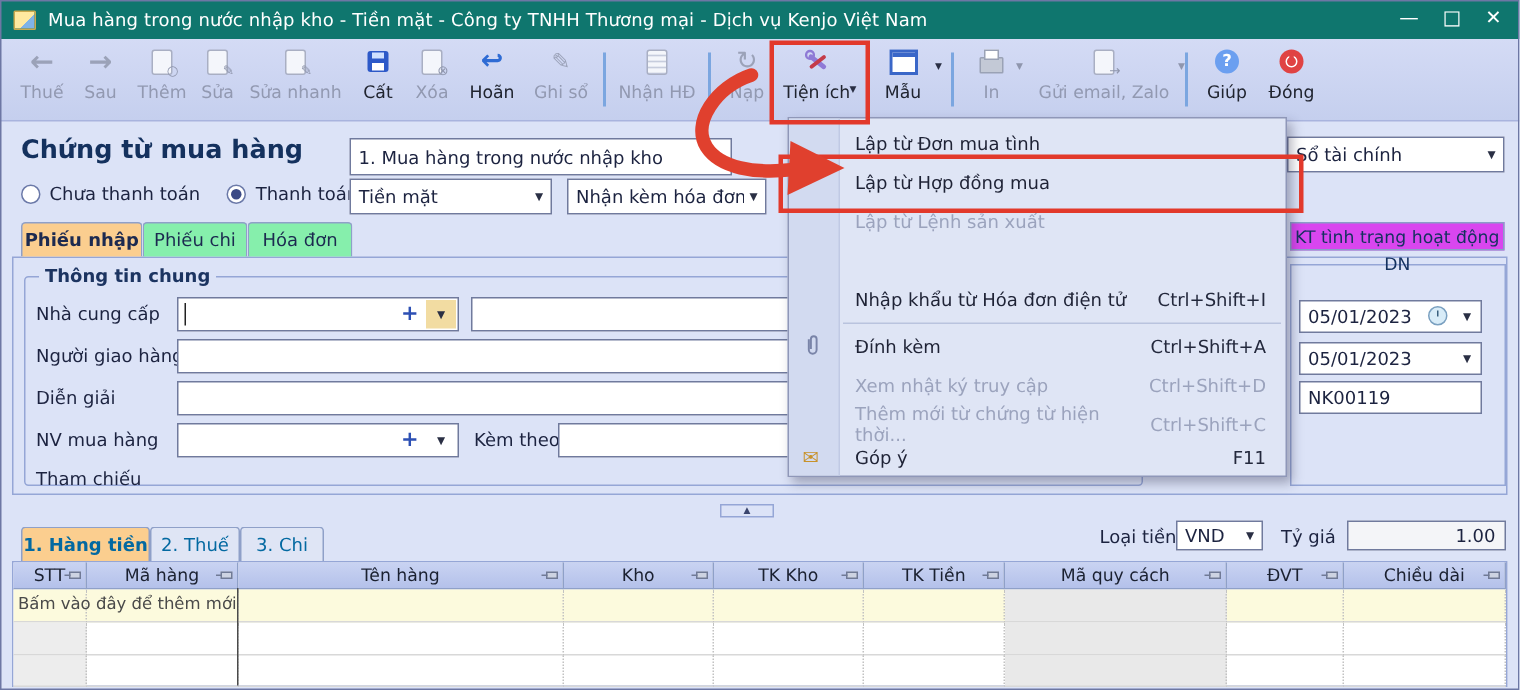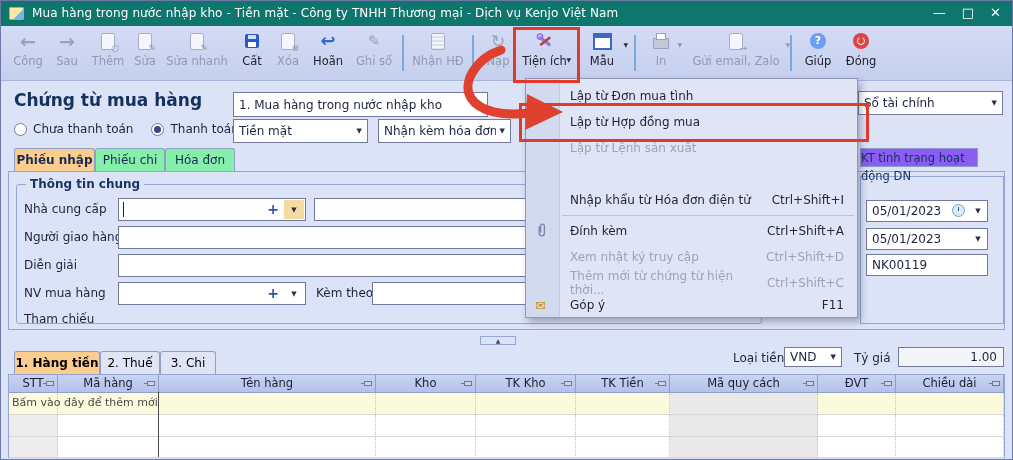--- a/index.html
+++ b/index.html
@@ -48,40 +48,40 @@
   .dd .v{flex:1;white-space:nowrap;overflow:hidden;}
   .dd .c{font-size:7px;color:#2a2f44;margin-left:4px;}
   .radio{width:13px;height:13px;border:1px solid #6b79a8;border-radius:50%;background:#fff;display:inline-block;vertical-align:-2px;box-sizing:border-box;}
   .radio.sel::after{content:'';display:block;width:7px;height:7px;background:#3b4a86;border-radius:50%;margin:2px;}
   .radio-row{position:absolute;left:14px;top:122px;display:flex;align-items:center;gap:6px;}
   
   .tab{position:absolute;top:148px;height:23px;line-height:23px;text-align:center;font-size:12px;
        border:1px solid #8fa0c8;border-bottom:none;border-radius:3px 3px 0 0;background:#86efac;color:#1c2a50;box-sizing:border-box;}
   .tab.active{background:#fbce8f;font-weight:bold;}
   .contentbox{position:absolute;left:8px;top:171px;width:997px;height:159px;border:1px solid #95a6d6;box-sizing:border-box;}
-  .ktbar{position:absolute;left:860px;top:148px;width:118px;height:19px;background:#8b5cf6;border:1px solid #8b9cc8;
-         font-size:11.5px;color:#14315e;text-align:left;line-height:18px;box-sizing:border-box;z-index:6;}
+  .ktbar{position:absolute;left:860px;top:148px;width:143px;height:19px;background:#d946ef;border:1px solid #8b9cc8;
+         font-size:11.5px;color:#14315e;text-align:center;line-height:18px;box-sizing:border-box;z-index:6;}
   
   .gbox{position:absolute;left:16px;top:184px;width:744px;height:138px;border:1px solid #95a6d6;border-radius:3px;}
   .gbox-title{position:absolute;top:-8px;left:9px;background:#dce3f7;font-weight:bold;color:#1c3461;font-size:12px;padding:0 4px;}
   .flabel{position:absolute;font-size:12px;color:#1c2340;}
   .fld{position:absolute;background:#fff;border:1px solid #707a9d;box-sizing:border-box;height:23px;}
   .combo-plus{position:absolute;right:26px;top:2px;color:#2d50b4;font-weight:bold;font-size:14px;}
   .combo-btn{position:absolute;right:1px;top:1px;bottom:1px;width:20px;display:flex;align-items:center;justify-content:center;font-size:7px;color:#2a2f44;}
   .combo-btn.tan{background:#f2dca2;}
   .cursorbar{position:absolute;left:4px;top:3px;width:1px;height:15px;background:#222;}
   .rightpanel{position:absolute;left:860px;top:176px;width:144px;height:148px;border:1px solid #95a6d6;box-sizing:border-box;}
   .clock{width:13px;height:13px;border-radius:50%;background:#d8ecf8;border:1px solid #7aa0c0;display:inline-block;position:relative;box-sizing:border-box;}
   .clock::after{content:'';position:absolute;left:5px;top:2px;width:1px;height:4px;background:#39607e;}
   
   .split-btn{position:absolute;left:480px;top:336px;width:36px;height:9px;border:1px solid #95a6d6;background:#dce3f7;
              text-align:center;font-size:6px;line-height:8px;color:#3a456e;box-sizing:border-box;}
   
   .btab{position:absolute;top:351px;height:23px;line-height:23px;text-align:center;font-size:12px;
-        border:1px solid #8fa0c8;border-bottom:none;border-radius:3px 3px 0 0;background:#dfe5f5;color:#000000;box-sizing:border-box;}
+        border:1px solid #8fa0c8;border-bottom:none;border-radius:3px 3px 0 0;background:#dfe5f5;color:#0369a1;box-sizing:border-box;}
   .btab.active{background:#fbce8f;font-weight:bold;}
   .btab span::first-letter{text-decoration:underline;}
   .curr-label{position:absolute;font-size:12px;color:#1c2340;}
   .ratebox{position:absolute;left:898px;top:347px;width:106px;height:20px;background:#f4f5f8;border:1px solid #707a9d;
            text-align:right;padding:2px 6px 0 0;box-sizing:border-box;font-size:12px;}
   .grid{position:absolute;left:8px;top:374px;width:997px;height:84px;border:1px solid #95a6d6;box-sizing:border-box;background:#fff;}
   .gh{position:absolute;top:0;height:18px;background:linear-gradient(#c9d3f2,#b4c1ea);border-right:1px solid #8fa0c8;
       border-bottom:1px solid #8fa0c8;box-sizing:border-box;font-size:11.5px;color:#1a2030;text-align:center;line-height:17px;}
   .pin{position:absolute;right:3px;top:6px;width:8px;height:5px;background:#cdd3e2;border:1px solid #707a96;box-sizing:border-box;}
   .pin::before{content:'';position:absolute;left:-4px;top:1px;width:4px;height:1px;background:#707a96;}
@@ -115,21 +115,21 @@
     <span>✕</span>
   </span>
 </div>
 
 <div class="hl-tienich"></div>
 <div class="toolbar">
   <div class="tbtn dis" style="left:8px;width:40px">
     <span class="ticon">
         <span class="arrowglyph">←</span>
       </span>
-    <span>Công</span>
+    <span>Thuế</span>
   </div>
   <div class="tbtn dis" style="left:50px;width:34px">
     <span class="ticon">
         <span class="arrowglyph">→</span>
       </span>
     <span>Sau</span>
   </div>
   <div class="tbtn dis" style="left:88px;width:40px">
     <span class="ticon">
         <span class="pg">

